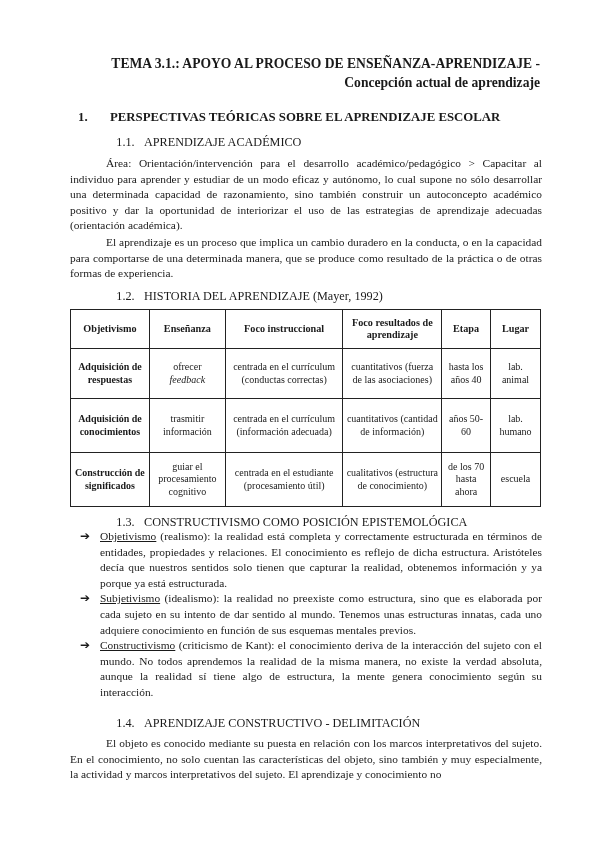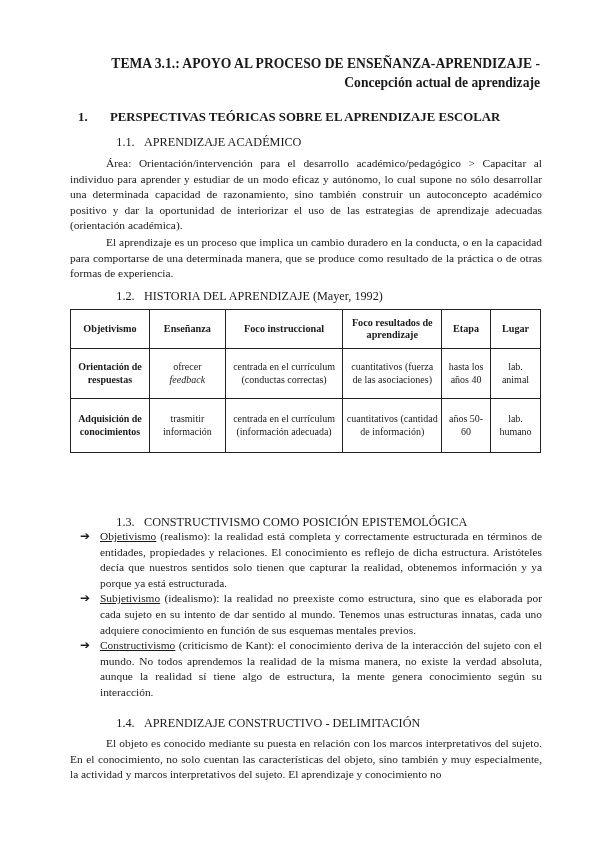--- a/index.html
+++ b/index.html
@@ -67,37 +67,45 @@
         <th>Objetivismo</th>
         <th>Enseñanza</th>
         <th>Foco instruccional</th>
         <th>Foco resultados de aprendizaje</th>
         <th>Etapa</th>
         <th>Lugar</th>
       </tr>
     </thead>
     <tbody>
       <tr class="r1">
-        <td class="rowhead">Orientación de respuestas</td>
+        <td class="rowhead">Adquisición de respuestas</td>
         <td>
           <span>ofrecer</span><br>
           <em>feedback</em>
         </td>
         <td>centrada en el currículum (conductas correctas)</td>
         <td>cuantitativos (fuerza de las asociaciones)</td>
         <td>hasta los años 40</td>
         <td>lab. animal</td>
       </tr>
       <tr class="r2">
         <td class="rowhead">Adquisición de conocimientos</td>
         <td>trasmitir información</td>
         <td>centrada en el currículum (información adecuada)</td>
         <td>cuantitativos (cantidad de información)</td>
         <td>años 50-60</td>
         <td>lab. humano</td>
+      </tr>
+      <tr class="r3">
+        <td class="rowhead">Construcción de significados</td>
+        <td>guiar el procesamiento cognitivo</td>
+        <td>centrada en el estudiante (procesamiento útil)</td>
+        <td>cualitativos (estructura de conocimiento)</td>
+        <td>de los 70 hasta ahora</td>
+        <td>escuela</td>
       </tr>
     </tbody>
   </table>
 
   <div class="h2" style="top:515px;">
     <span class="num">1.3.</span><span>CONSTRUCTIVISMO COMO POSICIÓN EPISTEMOLÓGICA</span>
   </div>
 
   <ul class="bullets">
     <li>

